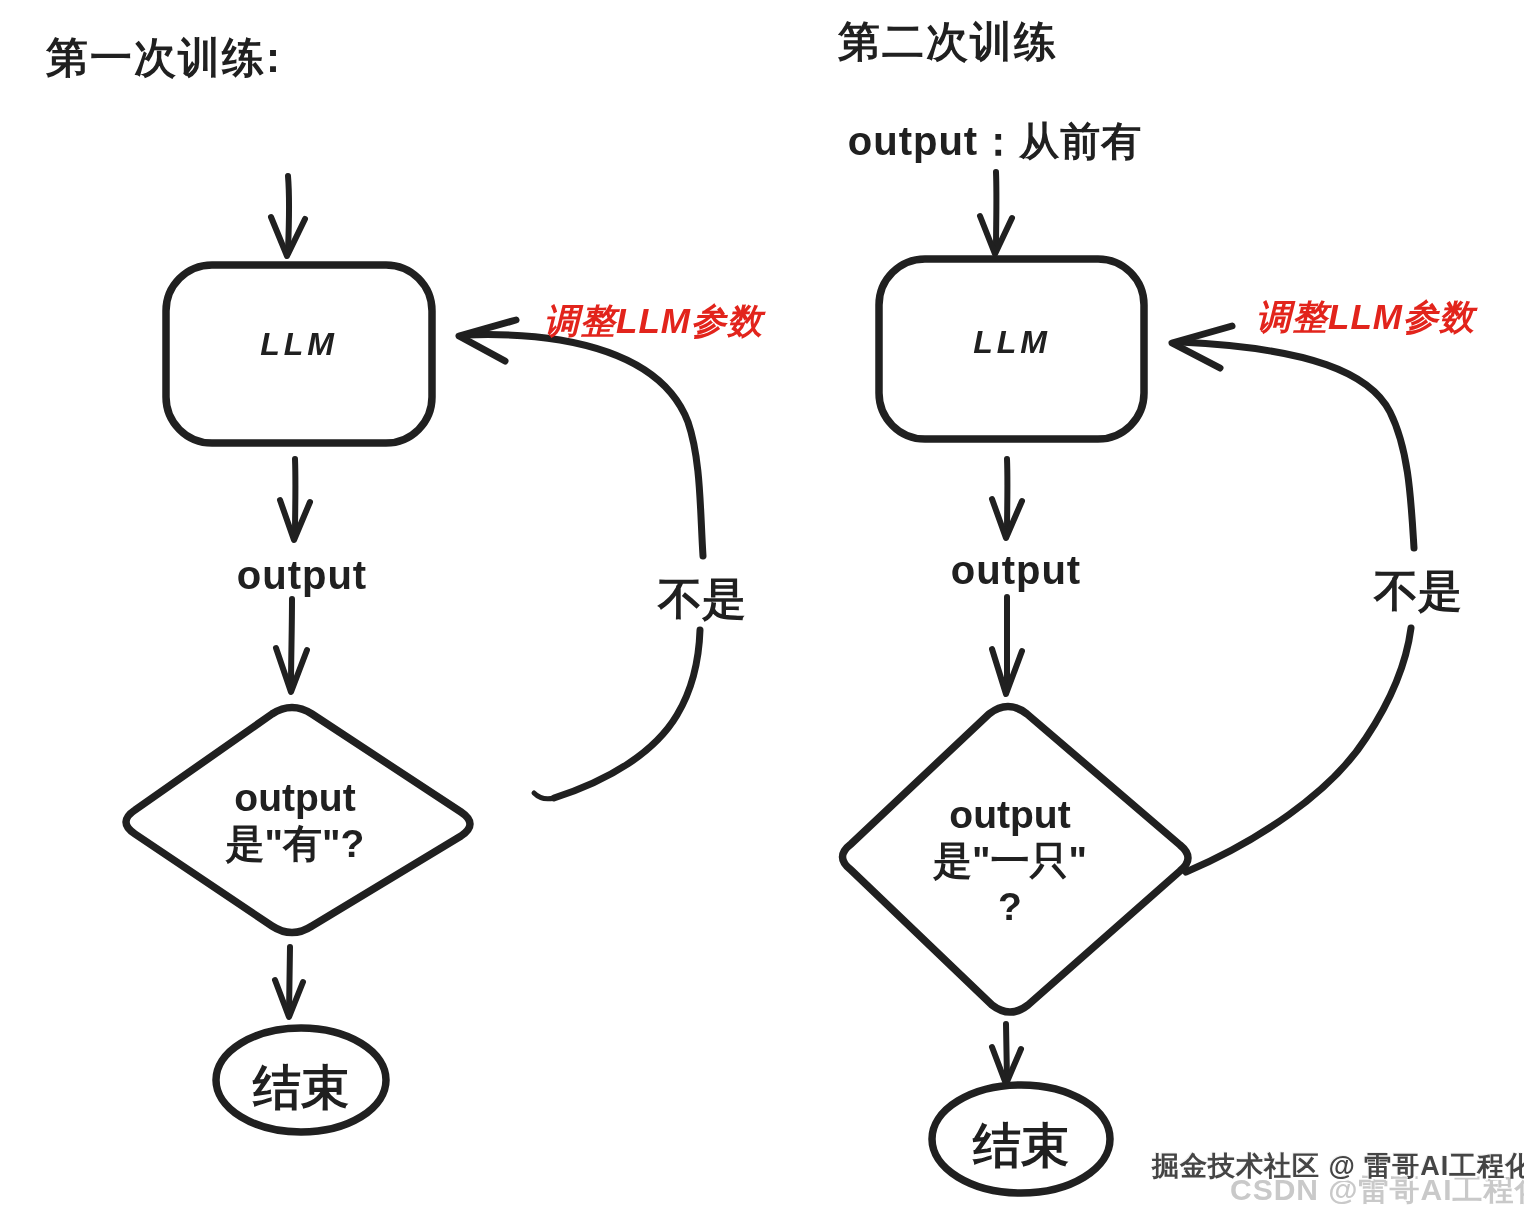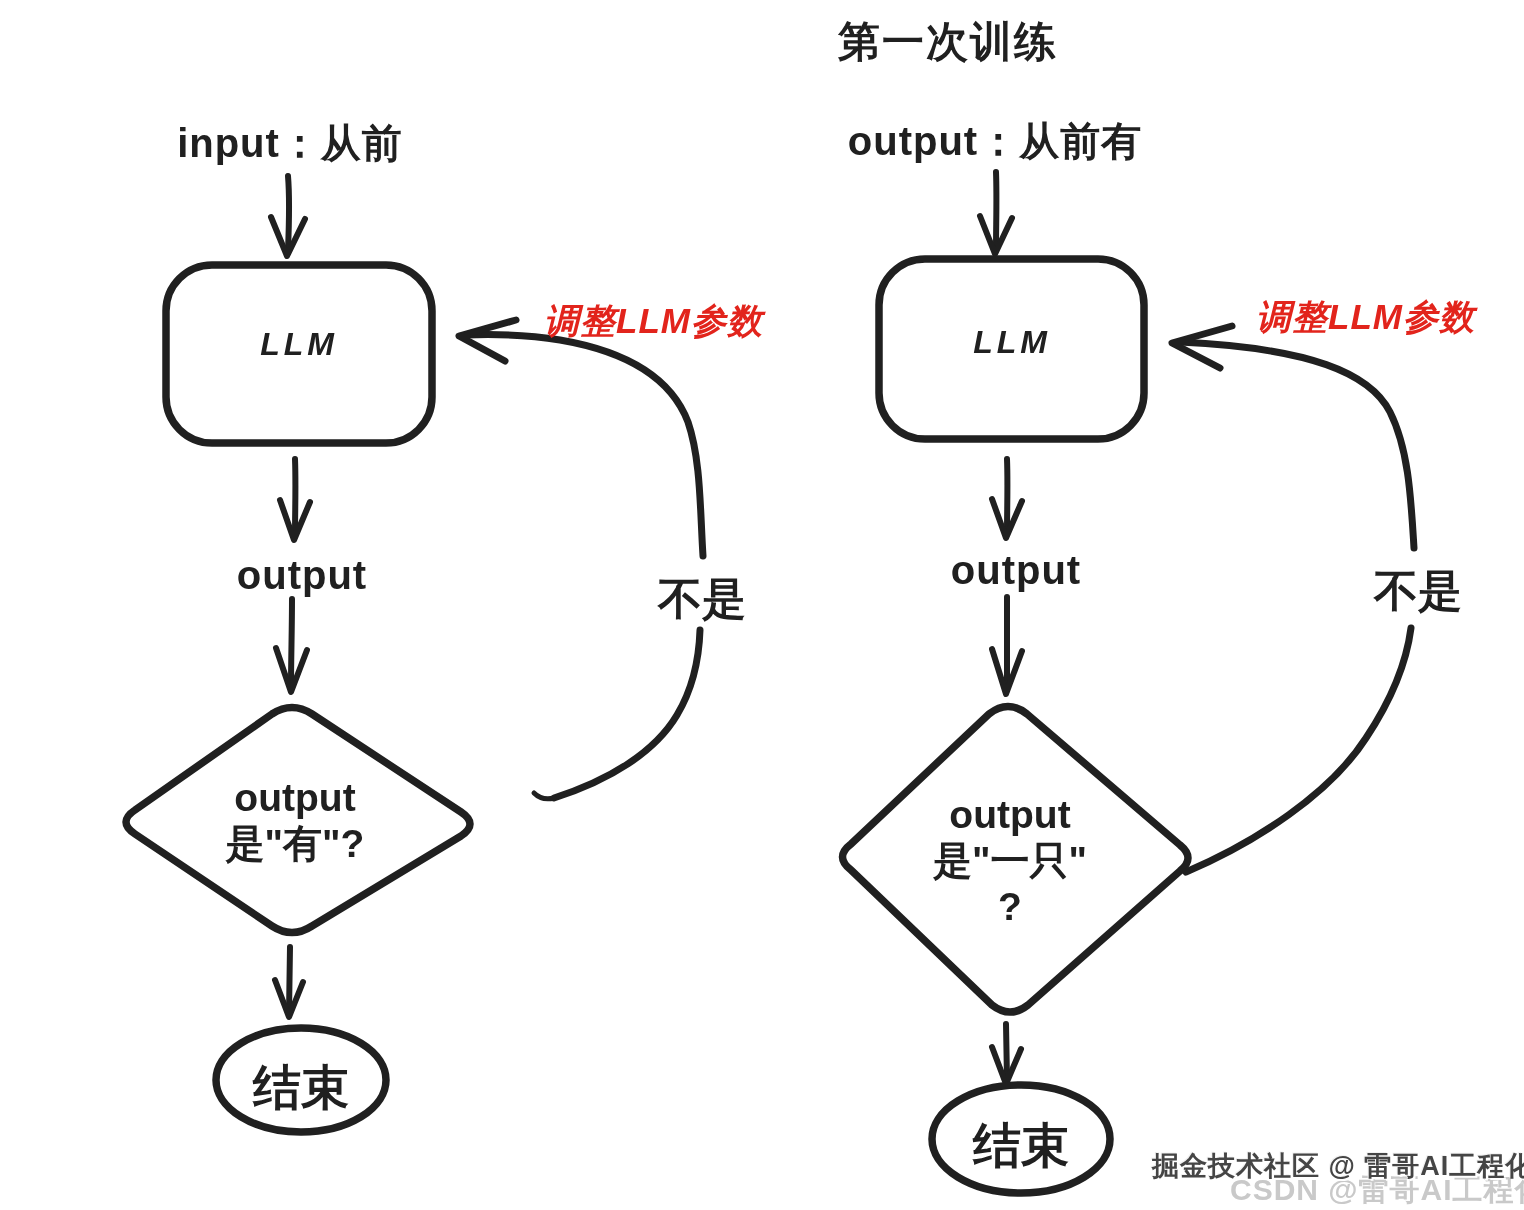--- a/index.html
+++ b/index.html
@@ -110,39 +110,39 @@
 
     <ellipse cx="1021" cy="1139" rx="89" ry="54" stroke-width="7.5"></ellipse>
 
     <g stroke-width="7">
       <path d="M1186,872 C1256,842 1330,794 1366,738 C1390,702 1406,666 1411,628"></path>
       <path d="M1414,548 C1411,500 1409,450 1390,412 C1370,373 1310,348 1180,342"></path>
       <path d="M1232,326 L1172,343 L1220,368"></path>
     </g>
   </svg>
 
+  <div class="label chart-title" style="left:46px;top:30px;">第一次训练:</div>
 
-  <div class="label io-label centered" style="left:140px;top:116px;width:300px;">input：从前</div>
 
   <div class="label llm-label centered" style="left:199px;top:326px;width:200px;">LLM</div>
 
   <div class="label io-label centered" style="left:202px;top:553px;width:200px;">output</div>
 
   <div class="label decision-text centered" style="left:145px;top:775px;width:300px;">
     <div>output</div>
     <div>是"有"?</div>
   </div>
 
   <div class="label node-label centered" style="left:221px;top:1056px;width:160px;">结束</div>
 
   <div class="label feedback-label" style="left:544px;top:298px;">调整LLM参数</div>
 
   <div class="label no-label centered" style="left:652px;top:570px;width:100px;">不是</div>
 
-  <div class="label chart-title" style="left:838px;top:14px;">第一次训练</div>
+  <div class="label chart-title" style="left:838px;top:14px;">第二次训练</div>
 
   <div class="label io-label centered" style="left:845px;top:114px;width:300px;">output：从前有</div>
 
   <div class="label llm-label centered" style="left:912px;top:324px;width:200px;">LLM</div>
 
   <div class="label io-label centered" style="left:916px;top:548px;width:200px;">output</div>
 
   <div class="label decision-text centered" style="left:865px;top:792px;width:290px;">
     <div>output</div>
     <div>是"一只"</div>

